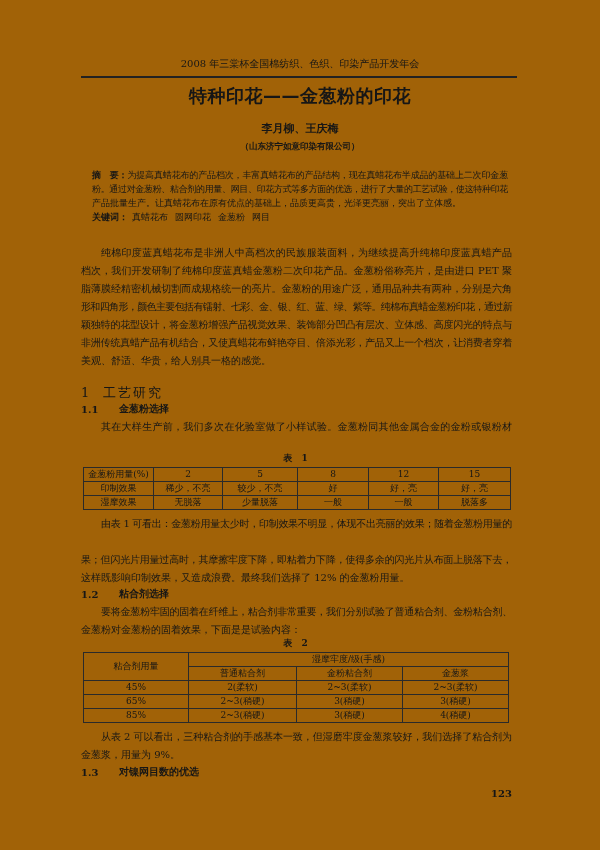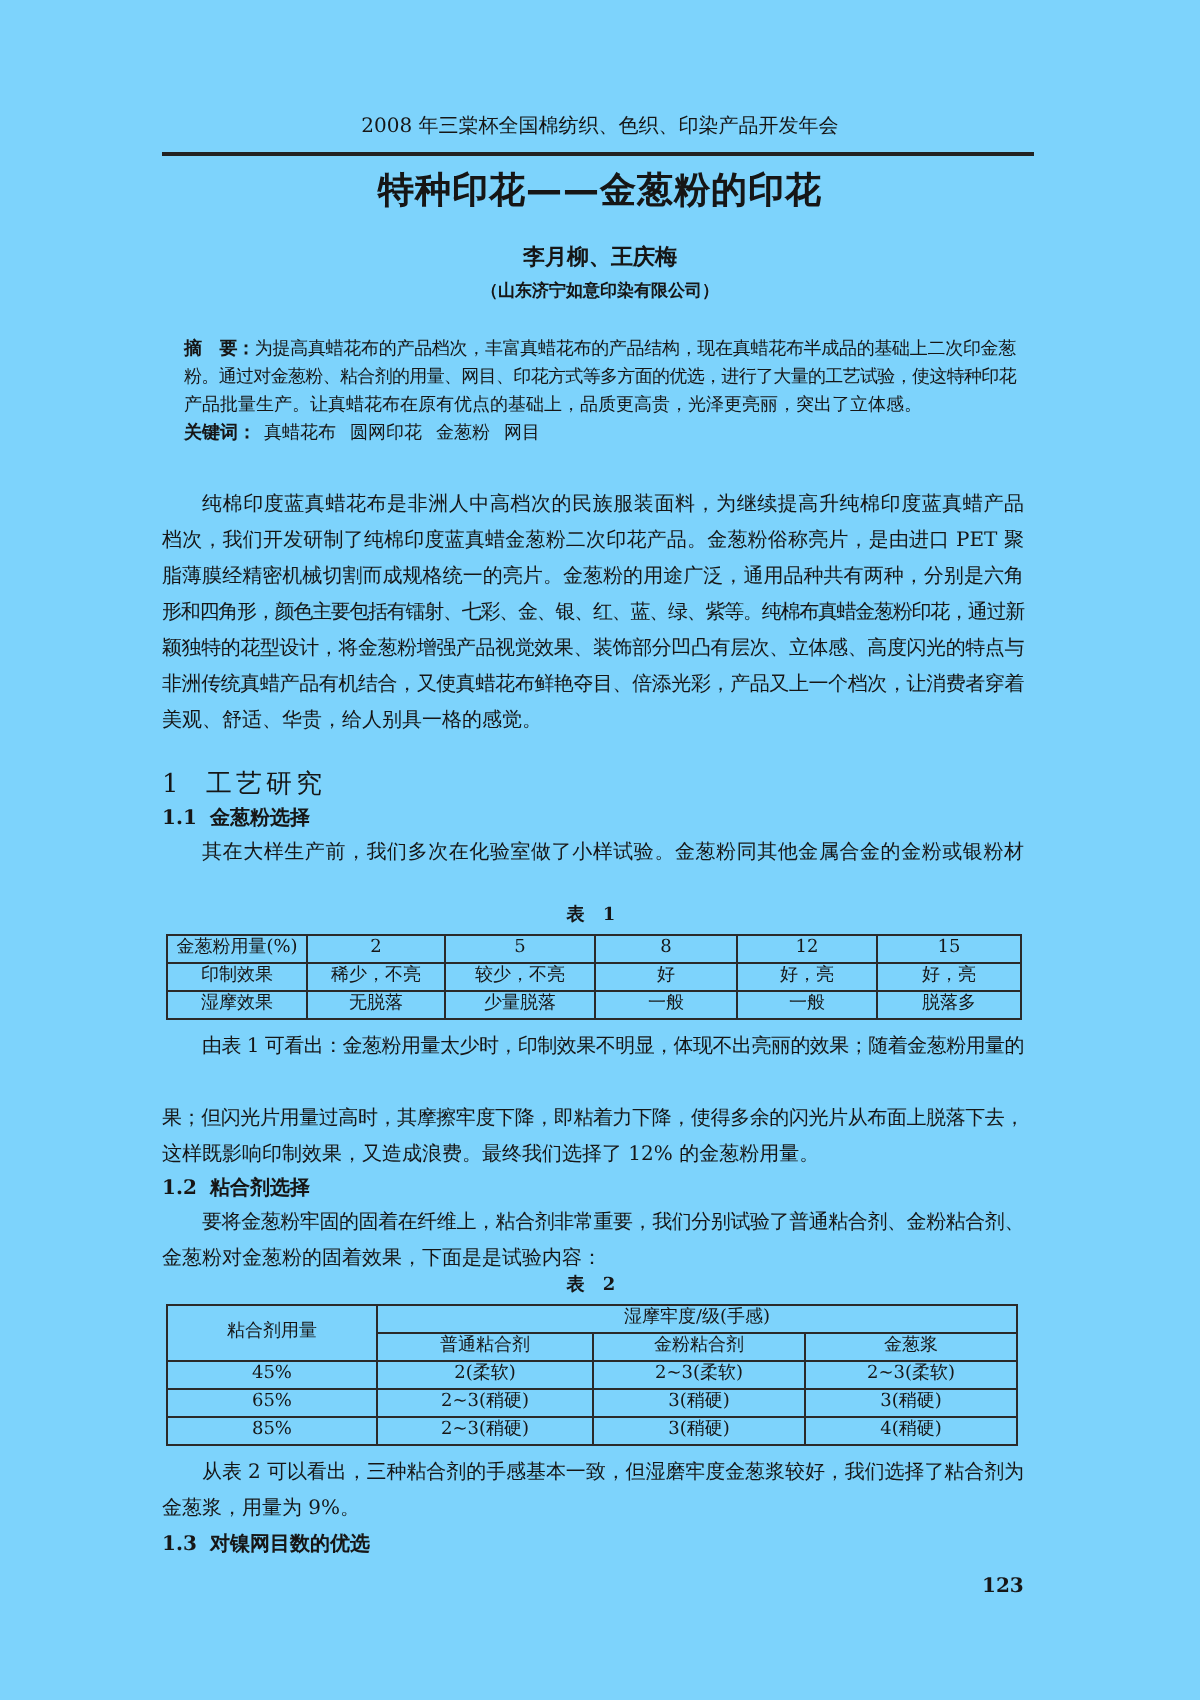--- a/index.html
+++ b/index.html
@@ -1,18 +1,18 @@
 <!DOCTYPE html>
 <html><head>
 <meta charset="utf-8">
 <style>
   html, body { margin:0; padding:0; background:#ffffff; }
   body { width:600px; height:850px; overflow:hidden; }
   .page {
-    position:relative; width:600px; height:850px; background:#7dd3fc; color:#161616;
+    position:relative; width:600px; height:850px; background:#a16207; color:#161616;
     font-family:"DejaVu Serif","Liberation Serif",serif;
   }
   .abs { position:absolute; white-space:nowrap; margin:0; }
   .running-header { top:57px; left:0; width:600px; text-align:center; font-size:10px; line-height:14px; }
   .rule { position:absolute; top:76px; left:81px; width:436px; height:0; border-top:2px solid #222; }
   .title {
     top:84px; left:0; width:600px; text-align:center; font-size:18px; line-height:24px;
     font-family:"DejaVu Sans","Liberation Sans",sans-serif; font-weight:bold; letter-spacing:0.5px;
   }
   .authors { top:121px; left:0; width:600px; text-align:center; font-size:11px; line-height:16px; font-weight:bold; }
@@ -23,22 +23,22 @@
   .bl.ind { left:101px; width:411px; }
   .j { text-align:justify; text-align-last:justify; }
   .l { text-align:center; text-align-last:left; }
   .bold { font-weight:bold; }
   .kw { margin-right:7px; }
   .kw-label { margin-right:4px; }
 
   .sec-num { left:81px; font-size:13px; line-height:16px; }
   .sec-title { left:103px; font-size:13px; line-height:16px; letter-spacing:2px; }
   .sub-num { left:81px; font-size:10px; line-height:14px; font-weight:bold; }
-  .sub-title { left:105px; font-size:10px; line-height:14px; font-weight:bold;
-    font-family:Liberation Serif, serif; }
+  .sub-title { left:119px; font-size:10px; line-height:14px; font-weight:bold;
+    font-family:Liberation Mono, monospace; }
   .cap { left:0; width:594px; text-align:center; font-size:9px; line-height:12px; font-weight:bold; letter-spacing:3px; }
 
   table.tbl {
     position:absolute; border-collapse:collapse; table-layout:fixed;
     font-size:9px; border:1.5px solid #1c1c1c;
   }
   table.tbl td {
     border:1px solid #2a2a2a; text-align:center; padding:0; height:13px; line-height:13px;
     white-space:nowrap; overflow:hidden;
   }

